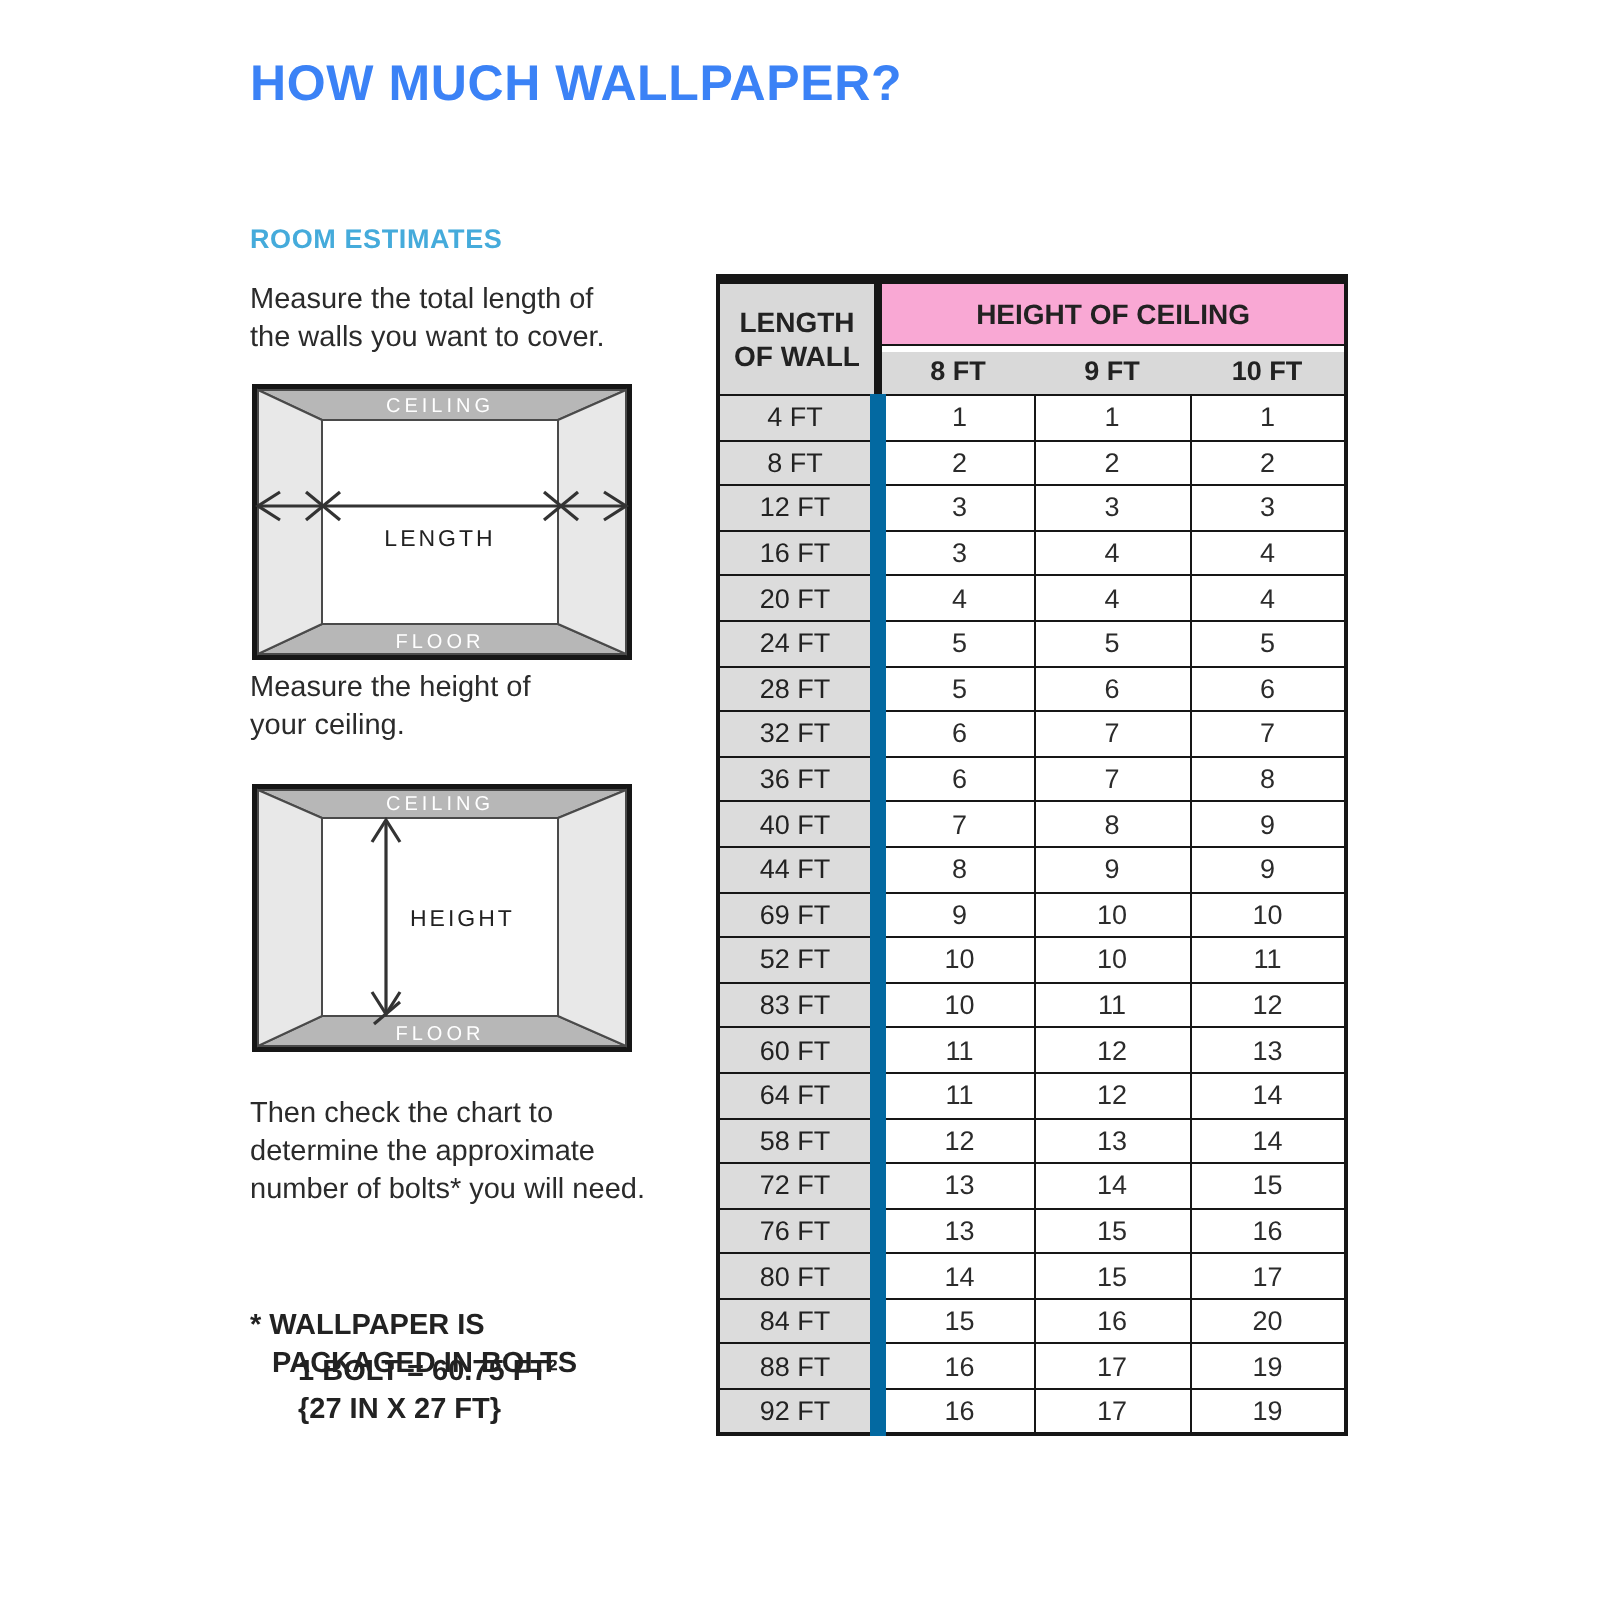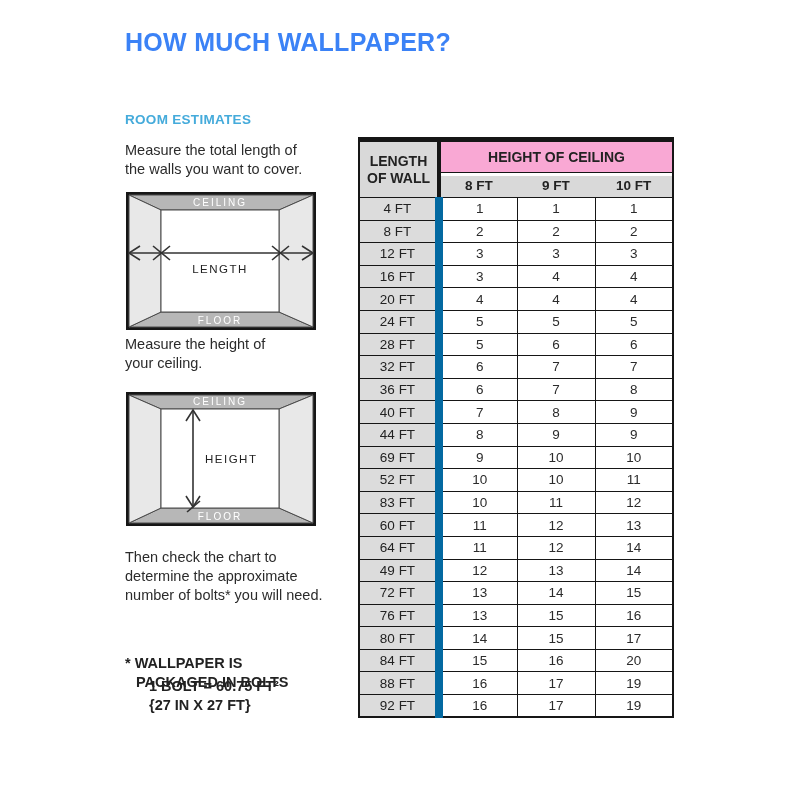--- a/index.html
+++ b/index.html
@@ -275,21 +275,21 @@
             <td>12</td>
             <td>13</td>
           </tr>
           <tr>
             <th>64 FT</th>
             <td>11</td>
             <td>12</td>
             <td>14</td>
           </tr>
           <tr>
-            <th>49 FT</th>
+            <th>58 FT</th>
             <td>12</td>
             <td>13</td>
             <td>14</td>
           </tr>
           <tr>
             <th>72 FT</th>
             <td>13</td>
             <td>14</td>
             <td>15</td>
           </tr>

